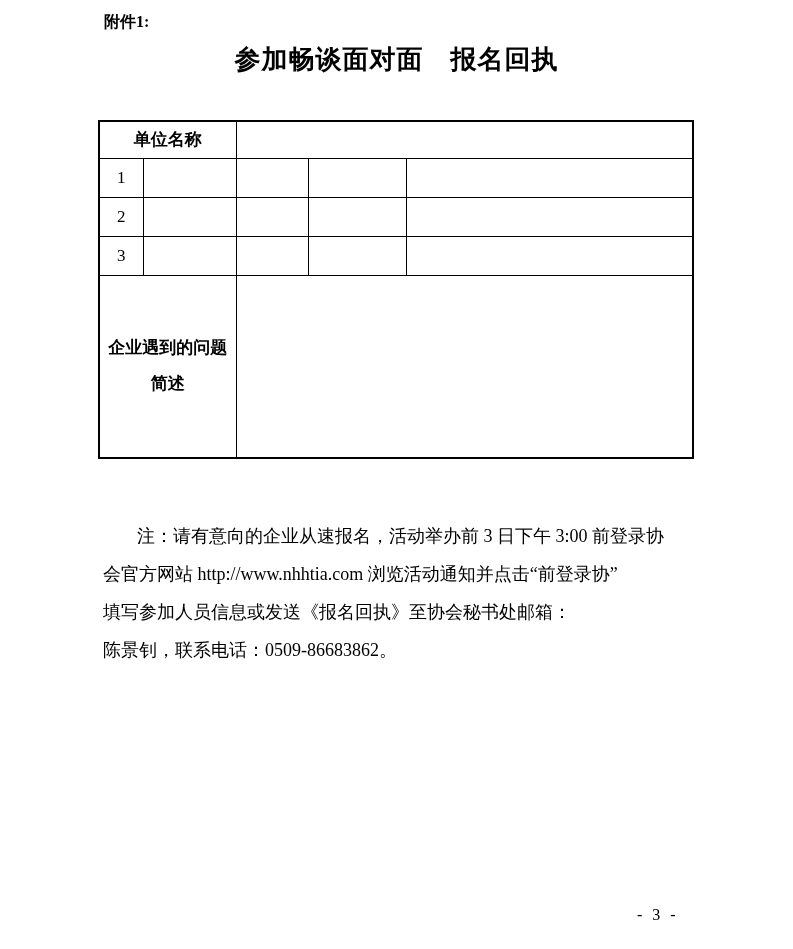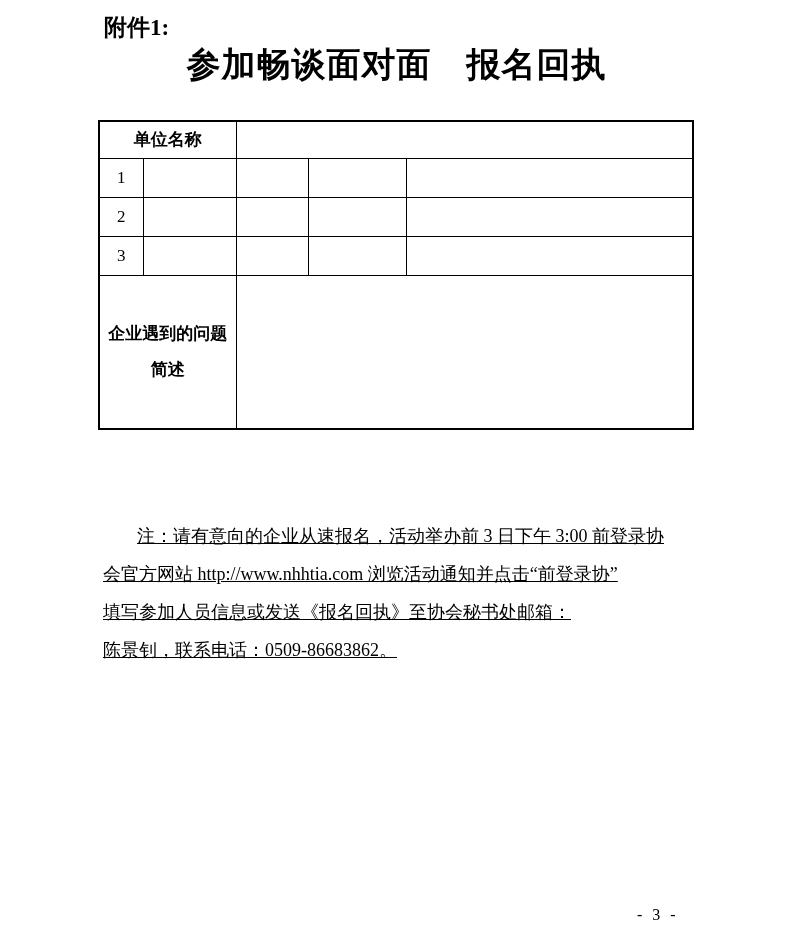--- a/index.html
+++ b/index.html
@@ -10,32 +10,32 @@
     height: 949px;
     background: #ffffff;
     color: #000000;
     font-family: "Liberation Serif", "DejaVu Serif", serif;
     overflow: hidden;
   }
   .attachment-label {
     position: absolute;
     left: 104px;
     top: 12px;
-    font-size: 23px;
+    font-size: 16px;
     font-weight: bold;
     white-space: pre;
   }
   .doc-title {
     position: absolute;
     left: 0;
     top: 42px;
     width: 100%;
     margin: 0;
     text-align: center;
-    font-size: 34px;
+    font-size: 26px;
     font-weight: bold;
     letter-spacing: 1px;
     white-space: pre;
   }
   table.reg-table {
     position: absolute;
     left: 98px;
     top: 120px;
     width: 594px;
     border-collapse: collapse;
@@ -48,38 +48,37 @@
     text-align: center;
     vertical-align: middle;
     font-size: 17px;
     color: #000000;
     overflow: hidden;
     margin-left: 16px;
   }
   tr.row-unit    { height: 37px; }
   tr.row-head    { height: 51px; }
   tr.row-data    { height: 39px; }
-  tr.row-problem { height: 154px; }
+  tr.row-problem { height: 183px; }
   .cell-bold { font-weight: bold; }
   .row-num { font-weight: normal; font-family: "Liberation Serif", "DejaVu Serif", serif; }
   .problem-label-cell div { line-height: 24px; }
   .problem-label-cell div + div { margin-top: 12px; }
   .note-block {
     position: absolute;
     left: 103px;
     top: 517px;
     width: 592px;
     font-size: 18px;
     color: #000000;
   }
   .note-line {
     height: 38px;
     line-height: 38px;
     white-space: pre;
-    text-decoration: underline;
   }
   .note-line.first { text-indent: 34px; }
   .page-number {
     position: absolute;
     left: 637px;
     top: 906px;
     font-size: 16px;
     letter-spacing: 3px;
     white-space: pre;
   }

